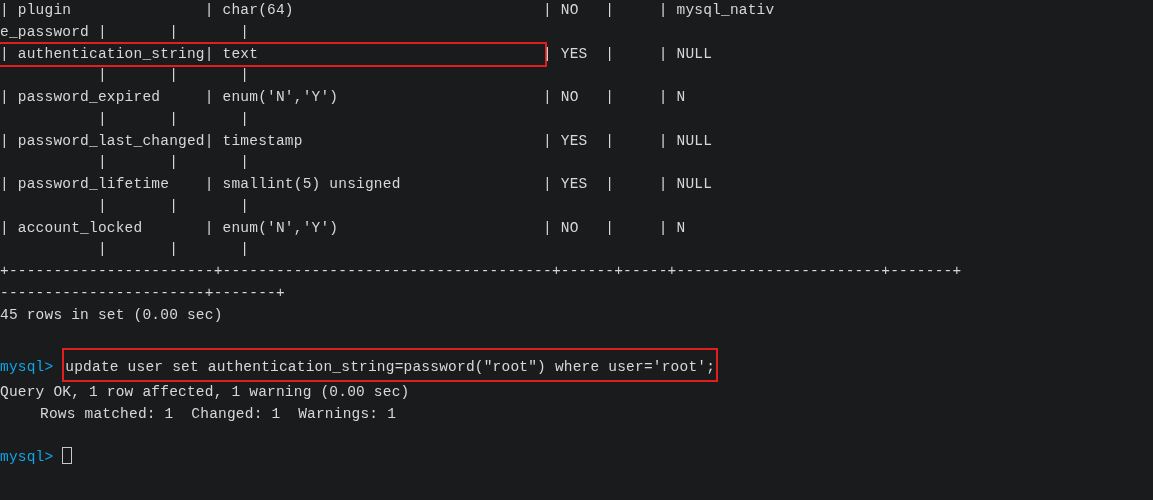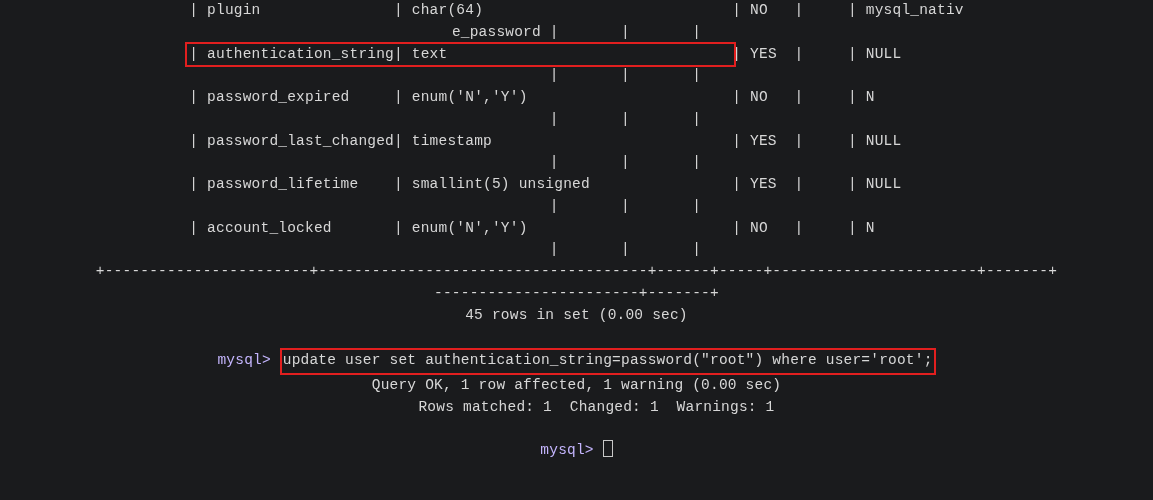--- a/index.html
+++ b/index.html
@@ -11,46 +11,45 @@
     font-size: 14.5px;
     line-height: 1.5;
     overflow: hidden;
     width: 1153px;
     height: 500px;
   }
   .terminal {
     padding: 0;
     white-space: pre;
     letter-spacing: .2px;
-    text-align: center;
   }
   .row {
     display: block;
     white-space: pre;
   }
   .redbox {
     border: 2px solid #e21f1f;
     display: inline-block;
     padding: 0 2px;
     margin: -2px -4px;
   }
   .redbox-cmd {
     border: 2px solid #e21f1f;
     display: inline-block;
-    padding: 0 1px 1px 1px;
+    padding: 7px 1px 1px 1px;
   }
   .cursor {
     display:inline-block;
     width: 8px;
     height: 15px;
     border: 1px solid #c8c8c8;
     vertical-align: text-bottom;
     margin-bottom:1px;
   }
-  .prompt { color:#c4b5fd; }
+  .prompt { color:#0ea5e9; }
   .result-line-wrap{
     position:relative;
     margin-left:40px;
   }
 </style>
 </head>
 <body>
 
 <div class="terminal" id="term"><span class="row">| plugin               | char(64)                            | NO   |     | mysql_nativ</span><span class="row">e_password |       |       |</span><span class="row"><span class="redbox">| authentication_string| text                                </span>| YES  |     | NULL       </span><span class="row">           |       |       |</span><span class="row">| password_expired     | enum('N','Y')                       | NO   |     | N          </span><span class="row">           |       |       |</span><span class="row">| password_last_changed| timestamp                           | YES  |     | NULL       </span><span class="row">           |       |       |</span><span class="row">| password_lifetime    | smallint(5) unsigned                | YES  |     | NULL       </span><span class="row">           |       |       |</span><span class="row">| account_locked       | enum('N','Y')                       | NO   |     | N          </span><span class="row">           |       |       |</span><span class="row">+-----------------------+-------------------------------------+------+-----+-----------------------+-------+</span><span class="row">-----------------------+-------+</span><span class="row">45 rows in set (0.00 sec)</span><span class="row"> </span><span class="row"><span class="prompt">mysql&gt; </span><span class="redbox-cmd">update user set authentication_string=password("root") where user='root';</span></span><span class="row">Query OK, 1 row affected, 1 warning (0.00 sec)</span><div class="result-line-wrap"><span class="row">Rows matched: 1  Changed: 1  Warnings: 1</span></div><span class="row"> </span><span class="row"><span class="prompt">mysql&gt; </span><span class="cursor"></span></span></div>
 

